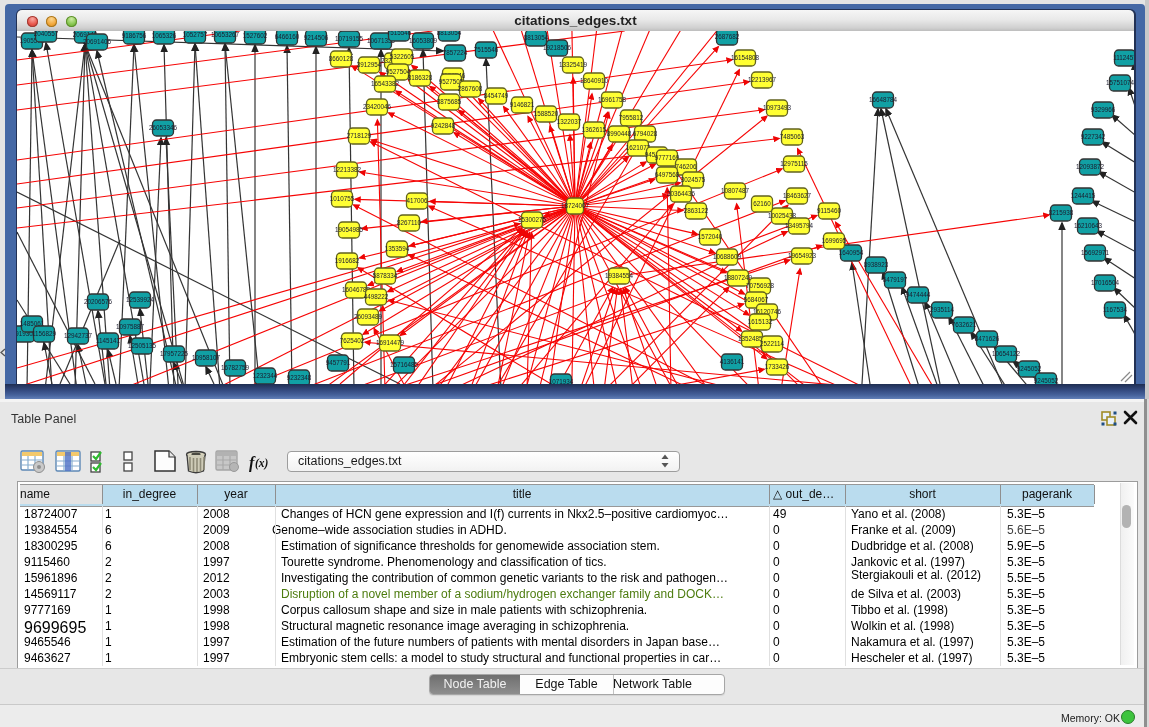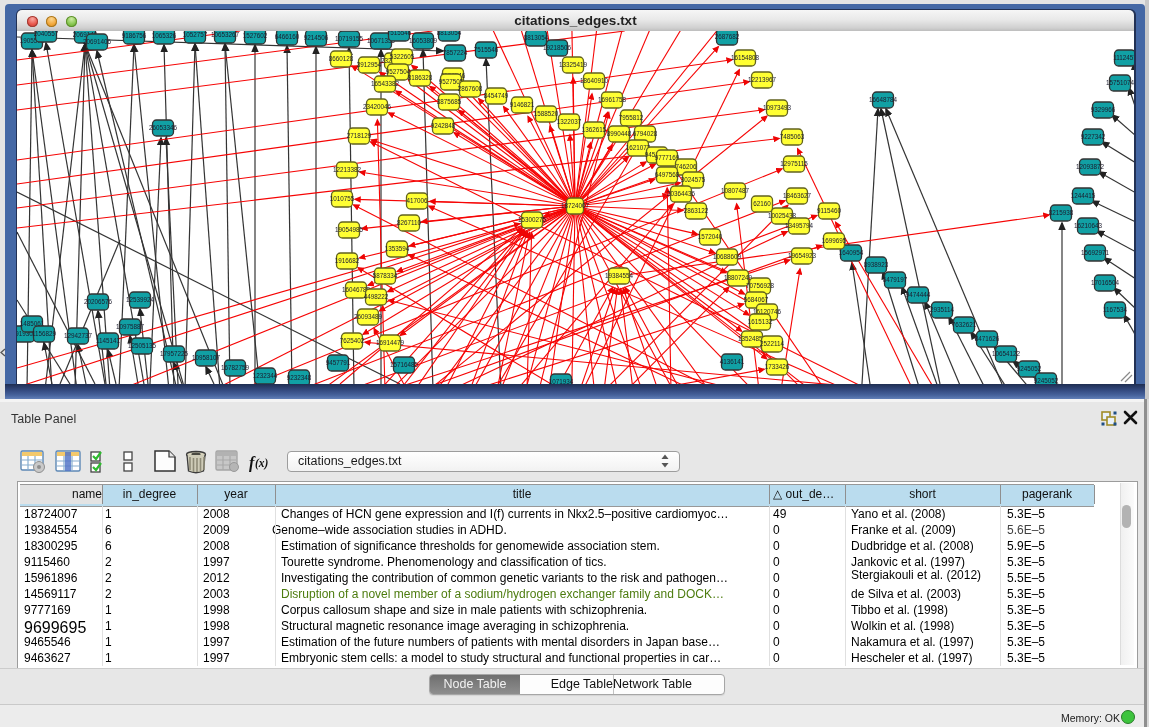--- a/index.html
+++ b/index.html
@@ -565,21 +565,21 @@
 <div class="abs" style="left:287px;top:451px;width:391px;height:19px;background:linear-gradient(#ffffff,#f2f2f2);border:1px solid #9d9d9d;border-radius:4px"></div>
 <div class="abs" style="left:298px;top:454px;font-size:12.5px;color:#1a1a1a">citations_edges.txt</div>
 <svg class="abs" style="left:660px;top:454px" width="10" height="14" viewBox="0 0 10 14">
  <path d="M5 0.5 L8.5 5 h-7 z" fill="#555"></path>
     <path d="M5 13.5 L1.5 9 h7 z" fill="#555"></path>
 </svg>
 
 <div class="abs" style="left:17px;top:481px;width:1119px;height:186px;background:#fff;border:1px solid #9c9c9c"></div>
 <div class="abs" style="left:20px;top:484px;width:1074px;height:21px;background:#badcee;border-top:1px solid #989898;border-bottom:1px solid #989898"></div>
 <div class="abs" style="left:20px;top:485px;width:82px;height:19px;background:#e3e3e3"></div>
-<div class="abs" style="left:20px;top:487px;width:82px;text-align:right;font-size:12px;color:#111">name</div>
+<div class="abs" style="left:20px;top:487px;width:82px;text-align:left;font-size:12px;color:#111">name</div>
 <div class="abs" style="left:102px;top:487px;width:95px;text-align:center;font-size:12px;color:#111">in_degree</div>
 <div class="abs" style="left:197px;top:487px;width:78px;text-align:center;font-size:12px;color:#111">year</div>
 <div class="abs" style="left:275px;top:487px;width:494px;text-align:center;font-size:12px;color:#111">title</div>
 <div class="abs" style="left:845px;top:487px;width:155px;text-align:center;font-size:12px;color:#111">short</div>
 <div class="abs" style="left:1000px;top:487px;width:94px;text-align:center;font-size:12px;color:#111">pagerank</div>
 <div class="abs" style="left:102px;top:485px;width:1px;height:19px;background:#8f8f8f"></div>
 <div class="abs" style="left:197px;top:485px;width:1px;height:19px;background:#8f8f8f"></div>
 <div class="abs" style="left:275px;top:485px;width:1px;height:19px;background:#8f8f8f"></div>
 <div class="abs" style="left:769px;top:485px;width:1px;height:19px;background:#8f8f8f"></div>
 <div class="abs" style="left:845px;top:485px;width:1px;height:19px;background:#8f8f8f"></div>
@@ -663,21 +663,21 @@
 <div class="abs" style="left:845px;top:506px;width:1px;height:160px;background:#e0e0e0"></div>
 <div class="abs" style="left:1000px;top:506px;width:1px;height:160px;background:#e0e0e0"></div>
 
 <div class="abs" style="left:1120px;top:483px;width:13px;height:182px;background:linear-gradient(90deg,#f0f0f0,#fbfbfb);border-left:1px solid #dcdcdc"></div>
 <div class="abs" style="left:1122px;top:505px;width:9px;height:23px;background:#b3b3b3;border-radius:5px"></div>
 
 <div class="abs" style="left:0;top:668px;width:1149px;height:1px;background:#cccccc"></div>
 
 <div class="abs" style="left:429px;top:674px;width:294px;height:19px;border:1px solid #a6a6a6;border-radius:4px;background:#fdfdfd;box-shadow:0 1px 1px rgba(0,0,0,0.08)">
  <div class="abs" style="left:0;top:0;width:90px;height:19px;background:linear-gradient(#6f6f6f,#8e8e8e);border-radius:3px 0 0 3px;color:#f2f2f2;font-size:12.5px;text-align:center;line-height:19px">Node Table</div>
- <div class="abs" style="left:90px;top:0;width:93px;height:19px;border-right:1px solid #c2c2c2;color:#111;font-size:12.5px;text-align:right;line-height:19px">Edge Table</div>
+ <div class="abs" style="left:90px;top:0;width:93px;height:19px;border-right:1px solid #c2c2c2;color:#111;font-size:12.5px;text-align:center;line-height:19px">Edge Table</div>
  <div class="abs" style="left:183px;top:0;width:111px;height:19px;color:#111;font-size:12.5px;text-align:left;line-height:19px">Network Table</div>
 </div>
 
 <div class="abs" style="left:0;top:704px;width:1149px;height:1px;background:#c9c9c9"></div>
 <div class="abs" style="left:0;top:705px;width:1149px;height:22px;background:#ececec"></div>
 <div class="abs" style="left:1061px;top:712px;font-size:10.5px;color:#222">Memory: OK</div>
 <div class="abs" style="left:1121px;top:710px;width:12px;height:12px;border-radius:50%;background:#3ec43e;border:1px solid #2a7b2a"></div>
 <div class="abs" style="left:1144px;top:399px;width:3px;height:328px;background:#8f8f8f"></div>
 <div class="abs" style="left:1147px;top:399px;width:2px;height:328px;background:#d9d9d9"></div>
 

